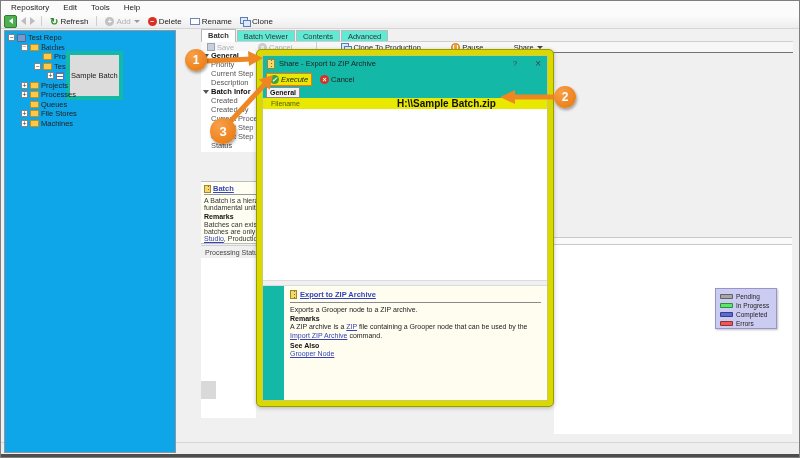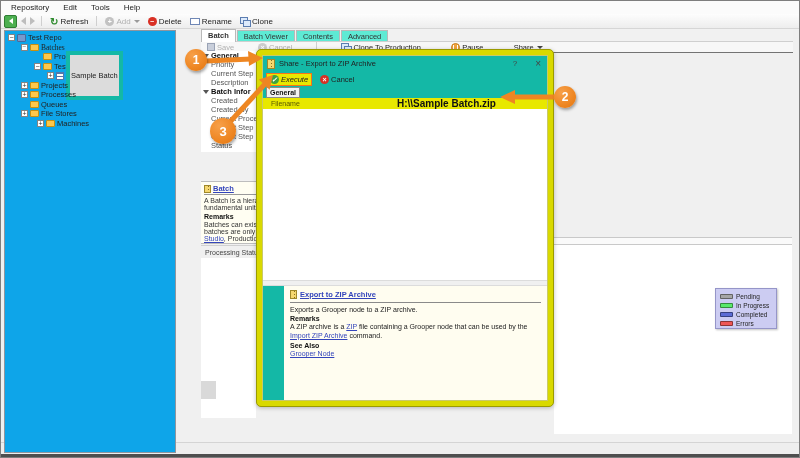--- a/index.html
+++ b/index.html
@@ -218,21 +218,21 @@
         <div class="trow" style="padding-left: 16px;">
           <span class="texp none"></span>
           <span class="ti ti-folder"></span>
           <span class="tlabel">Queues</span>
         </div>
         <div class="trow" style="padding-left: 16px;">
           <span class="texp">+</span>
           <span class="ti ti-folder"></span>
           <span class="tlabel">File Stores</span>
         </div>
-        <div class="trow" style="padding-left: 32px;">
+        <div class="trow" style="padding-left: 16px;">
           <span class="texp">+</span>
           <span class="ti ti-folder"></span>
           <span class="tlabel">Machines</span>
         </div>
       </div>
     </div>
 
   <div class="propgrid" id="propgrid">
       <div class="prow boldrow">
         <span class="chev"></span>

